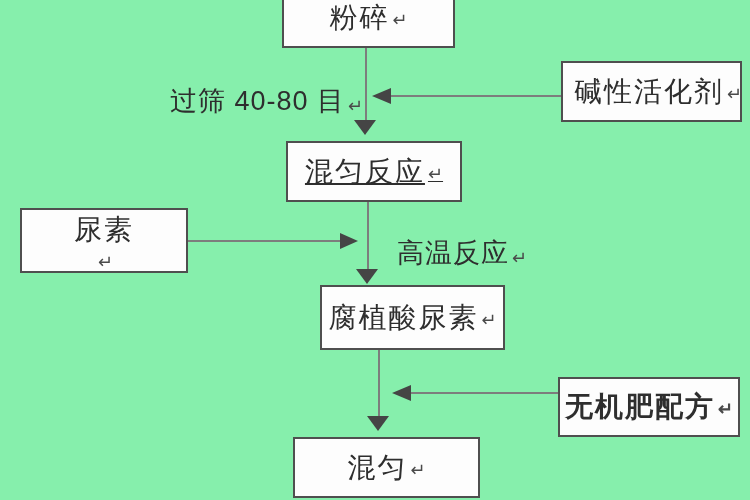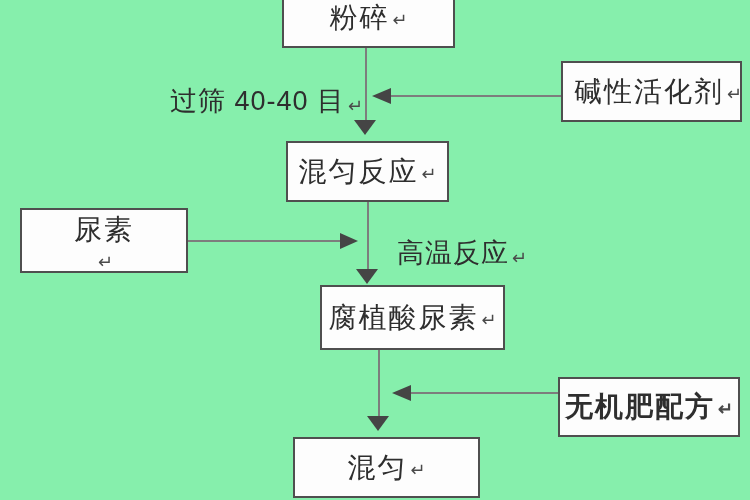--- a/index.html
+++ b/index.html
@@ -55,21 +55,21 @@
   }
   .ah-right {
     position: absolute; width: 0; height: 0;
     border-top: 8px solid transparent;
     border-bottom: 8px solid transparent;
     border-left: 18px solid #454545;
   }
   
   #node-crush     { left:282px; top:-12px; width:173px; height:60px; }
   #node-alkaline  { left:561px; top:61px;  width:181px; height:61px;padding-left:13px; }
-  #node-mixreact  { left:286px; top:141px; width:163px; height:61px; }
+  #node-mixreact  { left:286px; top:141px; width:176px; height:61px;text-decoration:underline; }
   #node-urea      { left:20px;  top:208px; width:168px; height:65px;flex-direction:column; }
   #node-humic     { left:288px; top:285px; width:185px; height:65px;margin-left:32px; }
   #node-inorganic { left:558px; top:377px; width:182px; height:60px;font-weight:bold; }
   #node-mix       { left:293px; top:437px; width:187px; height:61px; }
   
   #label-sieve    { left:170px; top:83px; }
   #label-hightemp { left:397px; top:235px;text-align:right; }
 </style>
 </head>
 <body>
@@ -105,21 +105,21 @@
     <span>无机肥配方</span>
       <span class="ret">↵</span>
   </div>
 
   <div class="node" id="node-mix">
     <span>混匀</span>
       <span class="ret">↵</span>
   </div>
 
   <div class="elabel" id="label-sieve">
-    <span>过筛 40-40 目</span><span class="ret">↵</span>
+    <span>过筛 40-80 目</span><span class="ret">↵</span>
   </div>
 
   <div class="elabel" id="label-hightemp">
     <span>高温反应</span><span class="ret">↵</span>
   </div>
 
   <div class="vline" style="left:365px; top:48px; height:74px;"></div>
   <div class="ah-down" style="left:354px; top:120px;"></div>
 
   <div class="hline" style="left:390px; top:95px; width:171px;"></div>

